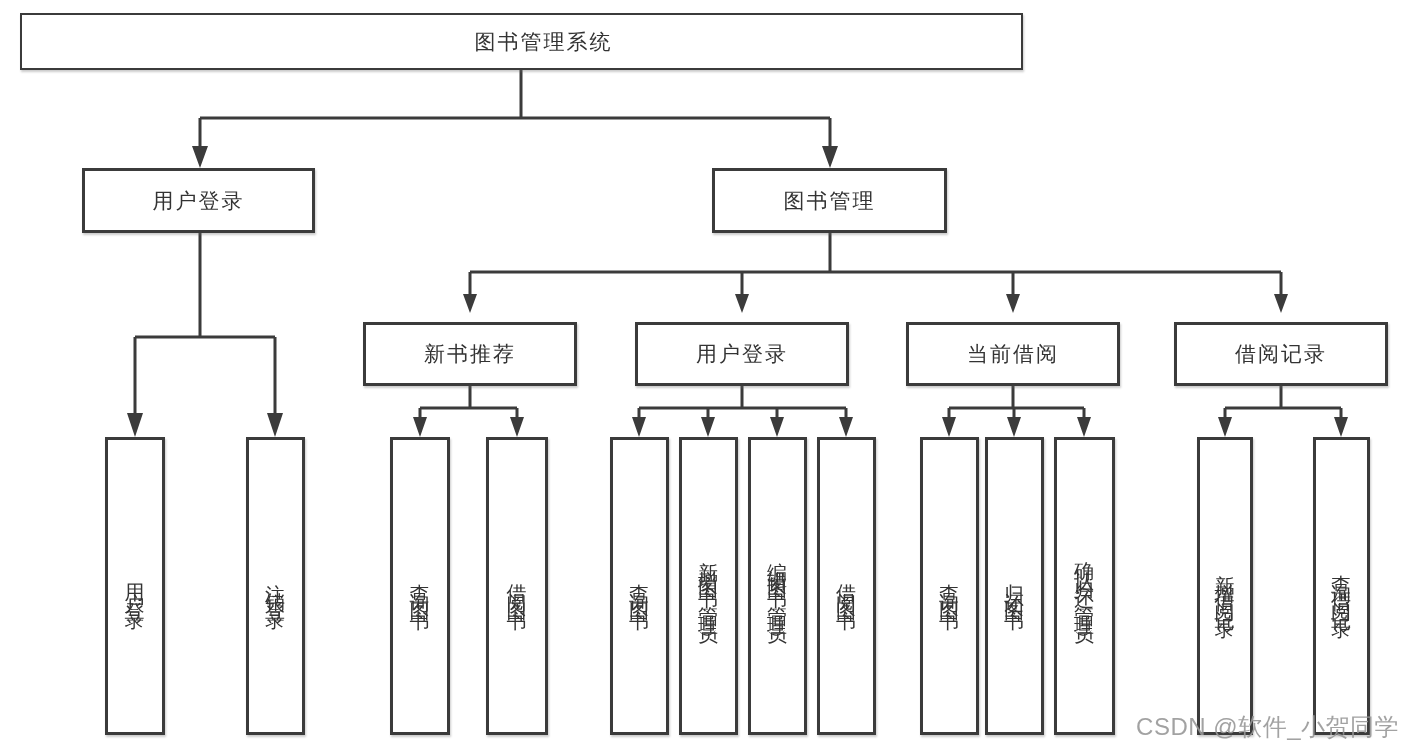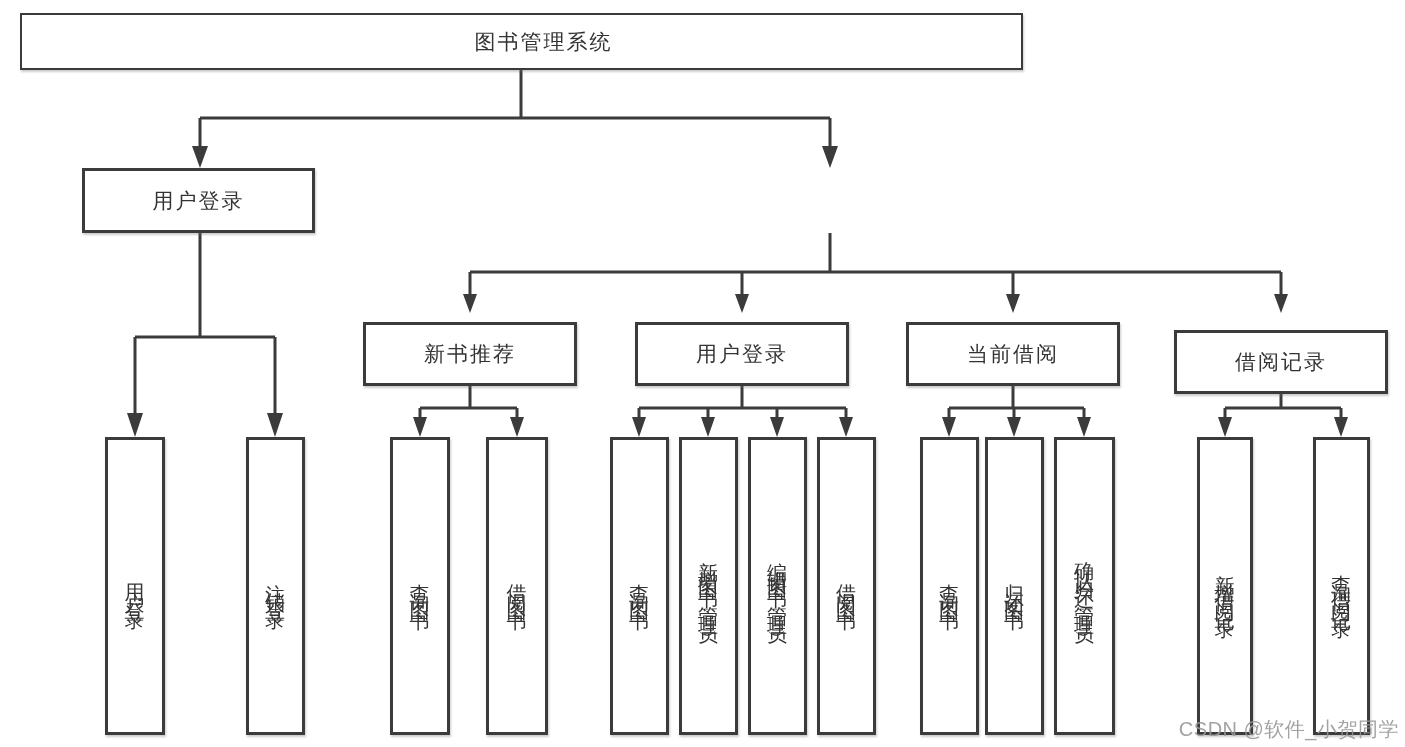--- a/index.html
+++ b/index.html
@@ -23,21 +23,21 @@
     box-shadow:1px 2px 2px rgba(110,110,110,0.35);
   }
   .hlabel{font-size:21px;letter-spacing:2px;white-space:nowrap;}
   .root{left:20px;top:13px;width:1003px;height:57px;border-width:2px;padding-left:44px;}
   .l2-user{left:82px;top:168px;width:233px;height:65px;}
   .l2-book{left:712px;top:168px;width:235px;height:65px;}
   .l3{top:322px;height:64px;width:214px;}
   .l3-rec{left:363px;}
   .l3-bor{left:635px;}
   .l3-cur{left:906px;}
-  .l3-rcd{left:1174px;margin-top:8px;}
+  .l3-rcd{left:1174px;}
   .leaf{top:437px;height:298px;}
   .vtext{
     writing-mode:vertical-rl;
     text-orientation:mixed;
     font-size:20px;
     letter-spacing:9px;
     line-height:1;
     white-space:nowrap;
     color:#333333;
   }
@@ -50,21 +50,21 @@
   .leaf-7{left:748px;width:59px;}
   .leaf-8{left:817px;width:59px;}
   .leaf-9{left:920px;width:59px;}
   .leaf-10{left:985px;width:59px;}
   .leaf-11{left:1054px;width:61px;}
   .leaf-12{left:1197px;width:56px;}
   .leaf-13{left:1313px;width:57px;}
   .watermark{
     position:absolute;
     right:6px;bottom:4px;
-    font-size:20px;
+    font-size:24px;
     color:rgba(152,152,152,0.9);
     letter-spacing:0.5px;
     z-index:5;
     white-space:nowrap;
     margin-left:16px;
   }
 </style>
 </head>
 <body>
 
@@ -100,20 +100,23 @@
       <path class="carrow" d="M1218,417 L1232,417 L1225,437 Z M1334,417 L1348,417 L1341,437 Z"></path>
     </g>
   </svg>
 
   <div class="node root">
     <span class="hlabel">图书管理系统</span>
   </div>
 
   <div class="node l2-user">
     <span class="hlabel">用户登录</span>
+  </div>
+  <div class="node l2-book">
+    <span class="hlabel">图书管理</span>
   </div>
 
   <div class="node l3 l3-rec">
     <span class="hlabel">新书推荐</span>
   </div>
   <div class="node l3 l3-bor">
     <span class="hlabel">用户登录</span>
   </div>
   <div class="node l3 l3-cur">
     <span class="hlabel">当前借阅</span>

